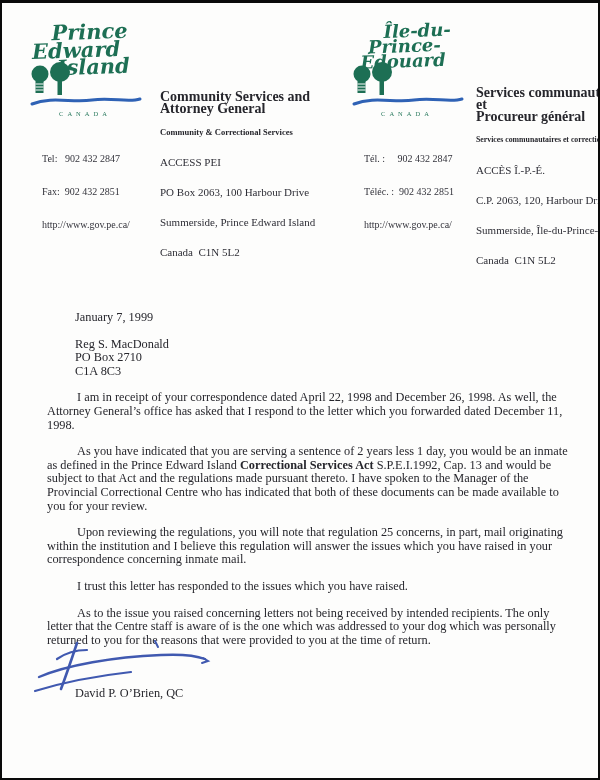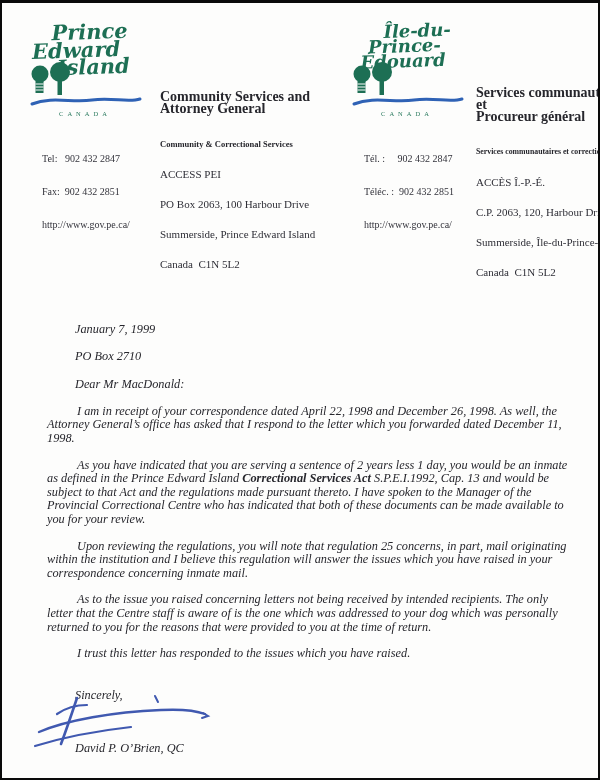--- a/index.html
+++ b/index.html
@@ -22,25 +22,25 @@
   .logo-col.fr .logo-script .l2{font-size:18px;margin-left:16px;}
   .logo-col.fr .logo-script .l3{font-size:18px;margin-left:8px;}
   .trees{position:absolute;left:0;bottom:12px;}
   .wave{position:absolute;left:0;bottom:2px;}
   .canada{font-family:"Liberation Serif", serif;color:#2a7a5e;font-size:6.5px;letter-spacing:4px;text-align:center;width:110px;margin-top:1px;}
   .contact{margin:14px 0 0 12px;font-size:10px;line-height:11px;color:#33333b;white-space:pre;}
   .dept-col{flex:0 0 auto;padding-top:44px;}
   .dept-col.en{width:176px;margin-left:8px;}
   .dept-col.fr{width:158px;margin-left:6px;padding-top:40px;}
   .dept-head{font-weight:bold;font-size:14px;line-height:12px;margin-top:24px;}
-  .division{font-weight:bold;font-size:8.5px;margin-top:24px;line-height:10px;}
+  .division{font-weight:bold;font-size:8.5px;margin-top:12px;line-height:10px;}
   .dept-col.fr .division{font-size:7.8px;}
   .addr{font-size:11px;line-height:10px;white-space:pre;color:#2e2e36;}
   
-  .letter{padding:0 32px 0 45px;font-size:12.3px;line-height:13.6px;font-style:italic;}
+  .letter{padding:0 32px 0 45px;font-size:12.3px;line-height:13.6px;}
   .letter .indented{margin-left:28px;}
   .date{margin-top:26px;}
   .recipient{margin-top:13px;}
   .salutation{margin-top:15px;}
   .para{margin-top:13px;text-indent:30px;width:524px;}
   .closing{margin-top:28px;}
   .sig-wrap{position:relative;height:40px;margin-left:-14px;}
   .sig-wrap svg{position:absolute;left:0;top:-8px;}
   .signer{margin-top:0;}
 </style>
@@ -134,36 +134,36 @@
         <div>Canada  C1N 5L2</div>
       </div>
     </div>
   </div>
 
   <div class="letter">
 
     <div class="date indented">January 7, 1999</div>
 
     <div class="recipient indented">
+      <div>Reg S. MacDonald</div>
       <div>PO Box 2710</div>
+      <div>C1A 8C3</div>
     </div>
 
-    <div class="salutation indented">Dear Mr MacDonald:</div>
 
     <div class="para"><span>I am in receipt of your correspondence dated April 22, 1998 and December 26, 1998. As well, the Attorney General’s office has asked that I respond to the letter which you forwarded dated December 11, 1998.</span><b></b><span></span></div>
 
     <div class="para"><span>As you have indicated that you are serving a sentence of 2 years less 1 day, you would be an inmate as defined in the Prince Edward Island </span><b>Correctional Services Act</b><span> S.P.E.I.1992, Cap. 13 and would be subject to that Act and the regulations made pursuant thereto. I have spoken to the Manager of the Provincial Correctional Centre who has indicated that both of these documents can be made available to you for your review.</span></div>
 
     <div class="para"><span>Upon reviewing the regulations, you will note that regulation 25 concerns, in part,  mail originating within the institution and I believe this regulation will answer the issues which you have raised in your correspondence concerning inmate mail.</span><b></b><span></span></div>
 
+    <div class="para"><span>I trust this letter has responded to the issues which you have raised.</span><b></b><span></span></div>
+
     <div class="para"><span>As to the issue you raised concerning letters not being received by intended recipients. The only letter that the Centre staff is aware of is the one which was addressed to your dog which was personally returned to you for the reasons that were provided to you at the time of return.</span><b></b><span></span></div>
 
-    <div class="para"><span>I trust this letter has responded to the issues which you have raised.</span><b></b><span></span></div>
-
-    <div class="closing indented">Sincerely,</div>
 
     <div class="sig-wrap">
       <svg width="200" height="56" viewBox="0 0 200 56">
         <g fill="none" stroke="#4059b0" stroke-linecap="round">
           <path d="M6,38 C34,26 80,18 128,16 C148,15 164,17 172,20" stroke-width="2.4"></path>
           <path d="M170,19 l5,3 l-6,2" stroke-width="2"></path>
           <path d="M44,4 C40,16 34,34 28,50" stroke-width="2.6"></path>
           <path d="M24,20 C34,13 46,11 54,11" stroke-width="2.2"></path>
           <path d="M2,52 C28,44 62,37 98,33" stroke-width="2.2"></path>
           <path d="M122,2 l3,6" stroke-width="2"></path>

